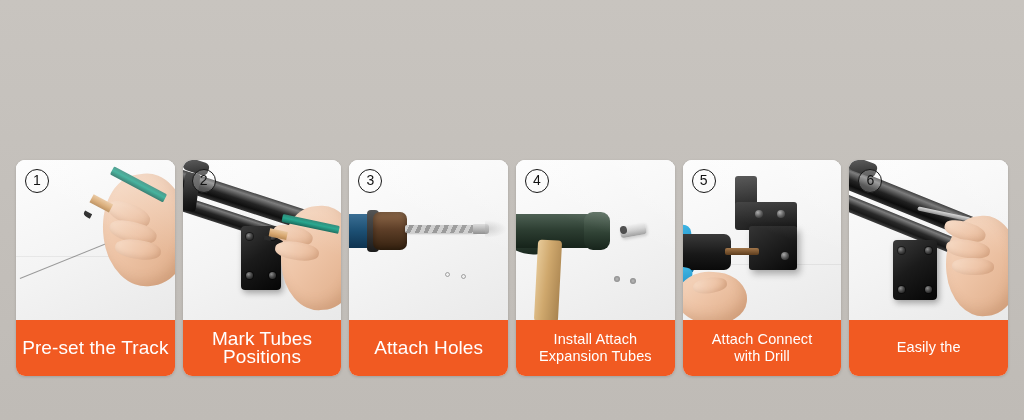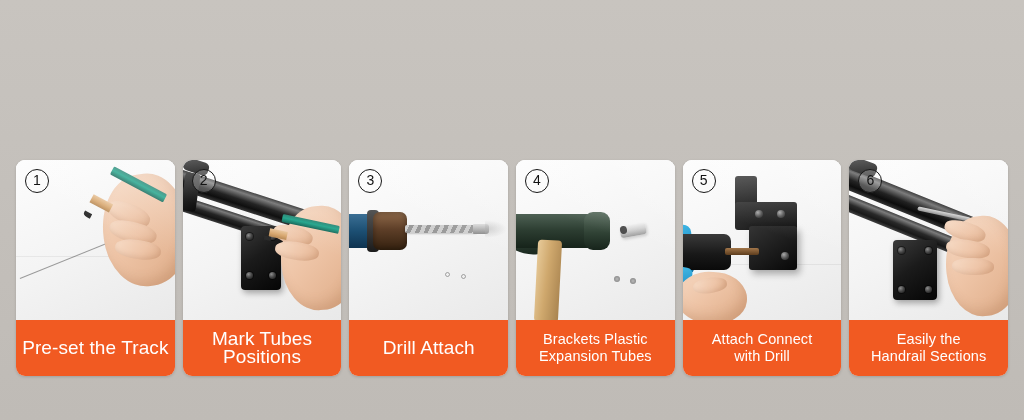--- a/index.html
+++ b/index.html
@@ -420,42 +420,42 @@
           <div class="chuck"></div>
           <div class="bit"></div>
           <div class="bit-tip"></div>
           <div class="dust"></div>
           <div class="mark m1"></div>
           <div class="mark m2"></div>
           <div class="gloss"></div>
         </div>
         <div class="badge">3</div>
       </div>
-      <div class="caption">Drill Attach</div>
+      <div class="caption">Attach Holes</div>
     </div>
 
     <div class="card c4">
       <div class="photo">
         <div class="art">
           <div class="wall"></div>
           <div class="claw"></div>
           <div class="head"></div>
           <div class="face"></div>
           <div class="handle"></div>
           <div class="tube"></div>
           <div class="tube-hole"></div>
           <div class="hole h1"></div>
           <div class="hole h2"></div>
           <div class="gloss"></div>
         </div>
         <div class="badge">4</div>
       </div>
       <div class="caption two-line">
         <span>
-          <span>Brackets Plastic</span><br>
+          <span>Install Attach</span><br>
           <span>Expansion Tubes</span>
         </span>
       </div>
     </div>
 
     <div class="card c5">
       <div class="photo">
         <div class="art">
           <div class="wall"></div>
           <div class="wall-seam" style="top:104px"></div>
@@ -501,19 +501,18 @@
           <div class="finger h-f1"></div>
           <div class="finger h-f2"></div>
           <div class="finger h-f3"></div>
           <div class="gloss"></div>
         </div>
         <div class="badge">6</div>
       </div>
       <div class="caption two-line">
         <span>
           <span>Easily the</span><br>
-          <span>Handrail Sections</span>
         </span>
       </div>
     </div>
 
   </div>
 </div>
 
 </body></html>

